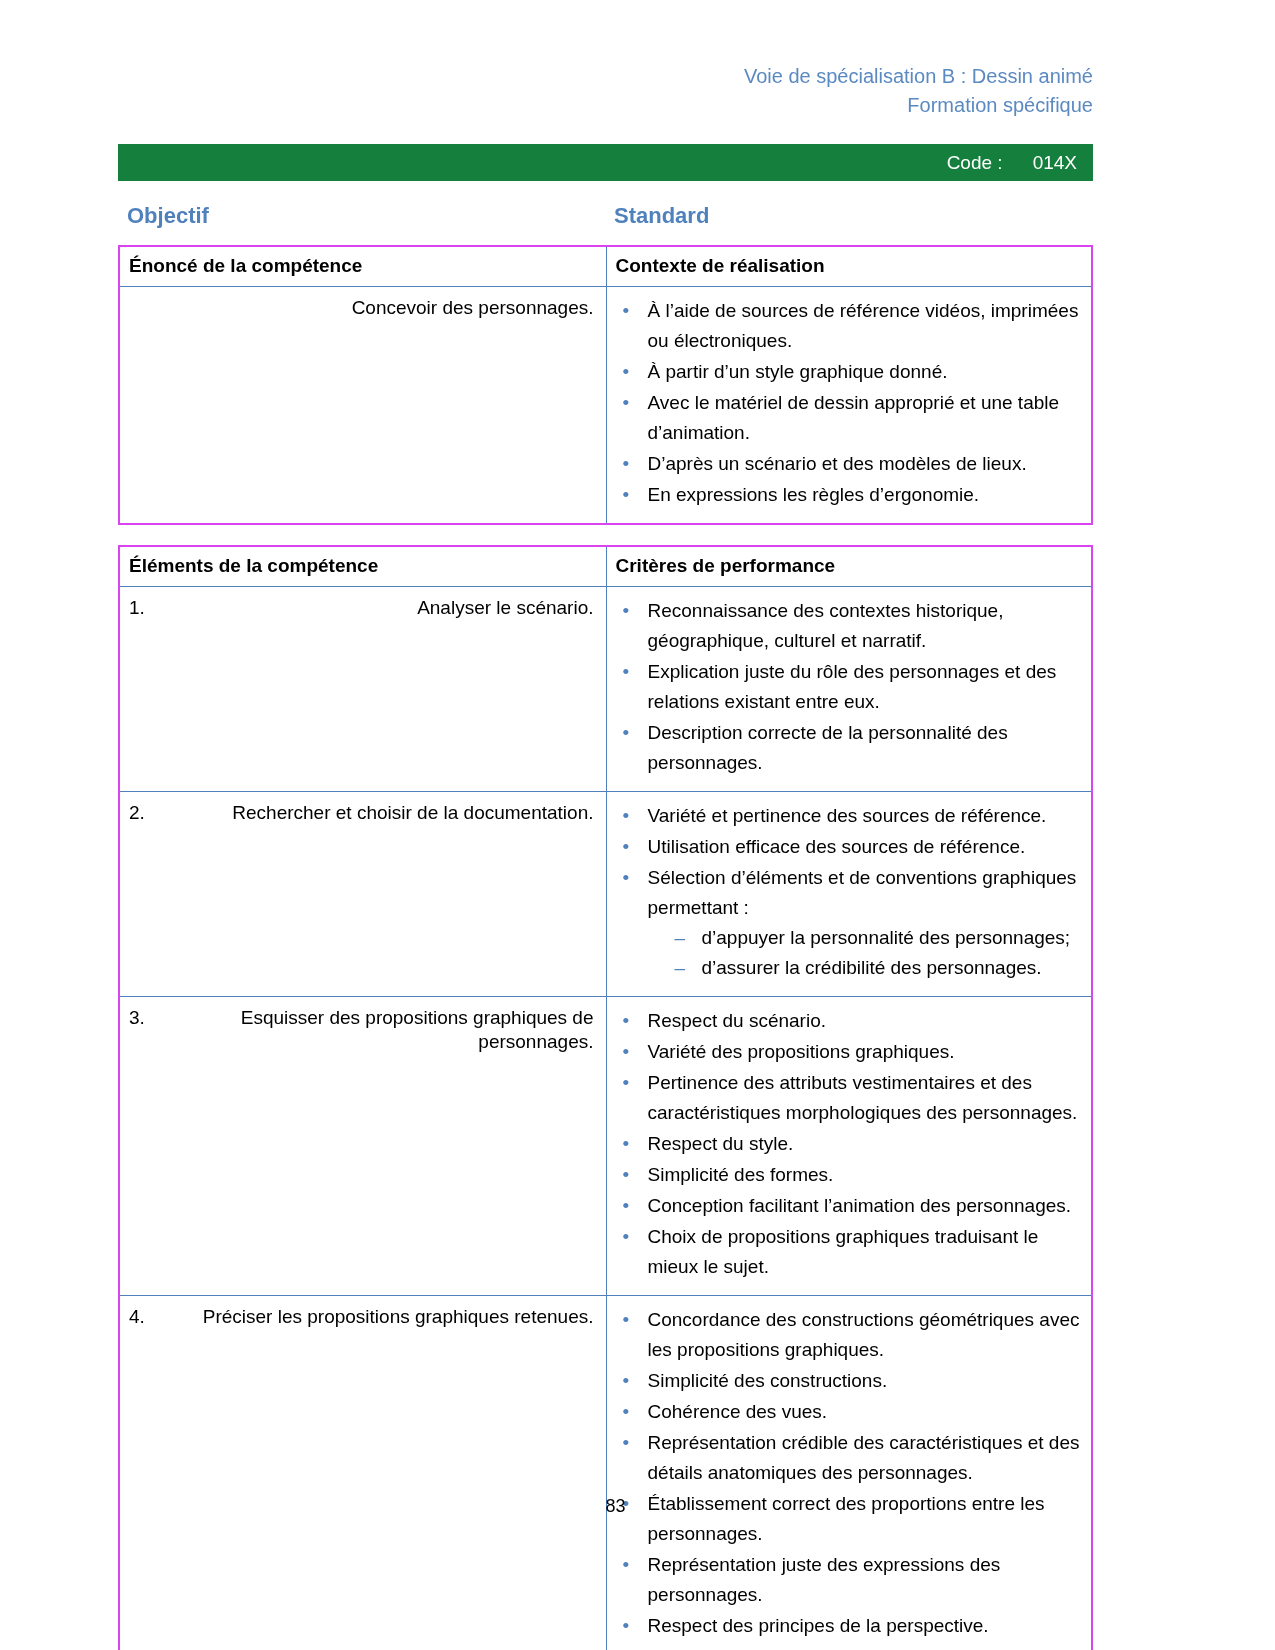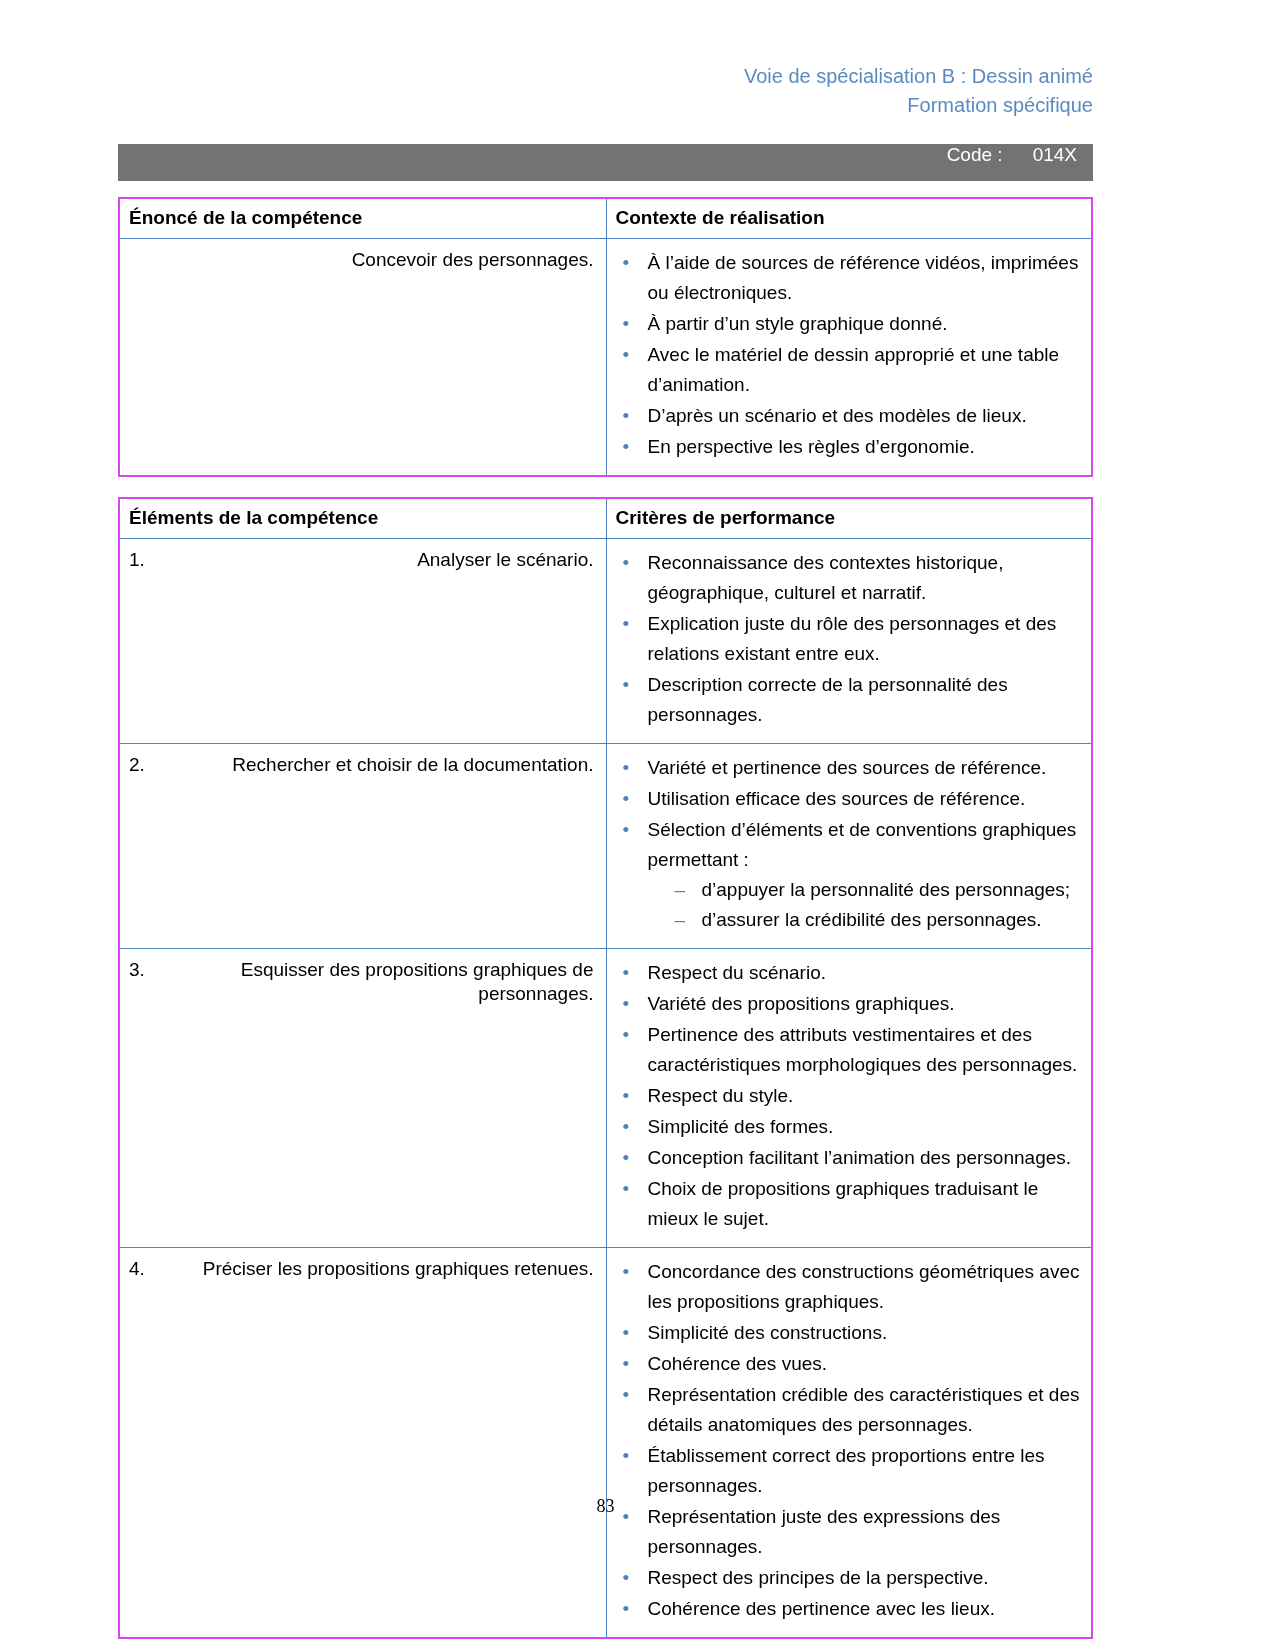--- a/index.html
+++ b/index.html
@@ -24,24 +24,25 @@
     text-align: right;
     color: #5b8ac1;
     font-size: 20px;
     line-height: 29px;
   }
 
   
   .code-bar {
     margin-top: 24px;
     height: 37px;
-    background: #737373;
+    background: #15803d;
     color: #ffffff;
     font-size: 19px;
     display: flex;
+    align-items: center;
     justify-content: flex-end;
     padding-right: 16px;
   }
   .code-bar .code-label { margin-right: 30px; }
 
   
   .section-labels {
     display: flex;
     margin-top: 22px;
     color: #4f81bd;
@@ -118,44 +119,47 @@
     color: #4f81bd;
     position: absolute;
     left: 0;
     top: 0;
   }
 
   
   .page-number {
     position: absolute;
     top: 1496px;
-    left: 118px;
+    left: 128px;
     width: 975px;
     text-align: center;
     font-size: 18px;
     color: #000;
-    font-family: Liberation Serif, serif;
   }
 </style>
 </head>
 <body>
 
 <div class="page">
   <div class="content">
 
     <div class="doc-header">
       <div>Voie de spécialisation B : Dessin animé</div>
       <div>Formation spécifique</div>
     </div>
 
     <div class="code-bar">
       <span class="code-label">Code :</span>
       <span class="code-value">014X</span>
     </div>
 
+    <div class="section-labels">
+      <div class="obj">Objectif</div>
+      <div class="std">Standard</div>
+    </div>
 
     <table class="comp-table" id="table1">
       <colgroup>
           <col class="c-left">
           <col>
         </colgroup>
       <thead>
         <tr>
           <th>Énoncé de la compétence</th>
           <th>Contexte de réalisation</th>
@@ -165,21 +169,21 @@
           <tr>
             <td class="left-cell">
               <div class="left-inner"><span>Concevoir des personnages.</span></div>
             </td>
             <td class="right-cell">
               <ul class="bullets">
                 <li><span>À l’aide de sources de référence vidéos, imprimées ou électroniques.</span></li>
                 <li><span>À partir d’un style graphique donné.</span></li>
                 <li><span>Avec le matériel de dessin approprié et une table d’animation.</span></li>
                 <li><span>D’après un scénario et des modèles de lieux.</span></li>
-                <li><span>En perspective les règles d’ergonomie.</span></li>
+                <li><span>En expressions les règles d’ergonomie.</span></li>
               </ul>
             </td>
           </tr>
         </tbody>
     </table>
 
     <table class="comp-table" id="table2">
       <colgroup>
           <col class="c-left">
           <col>

